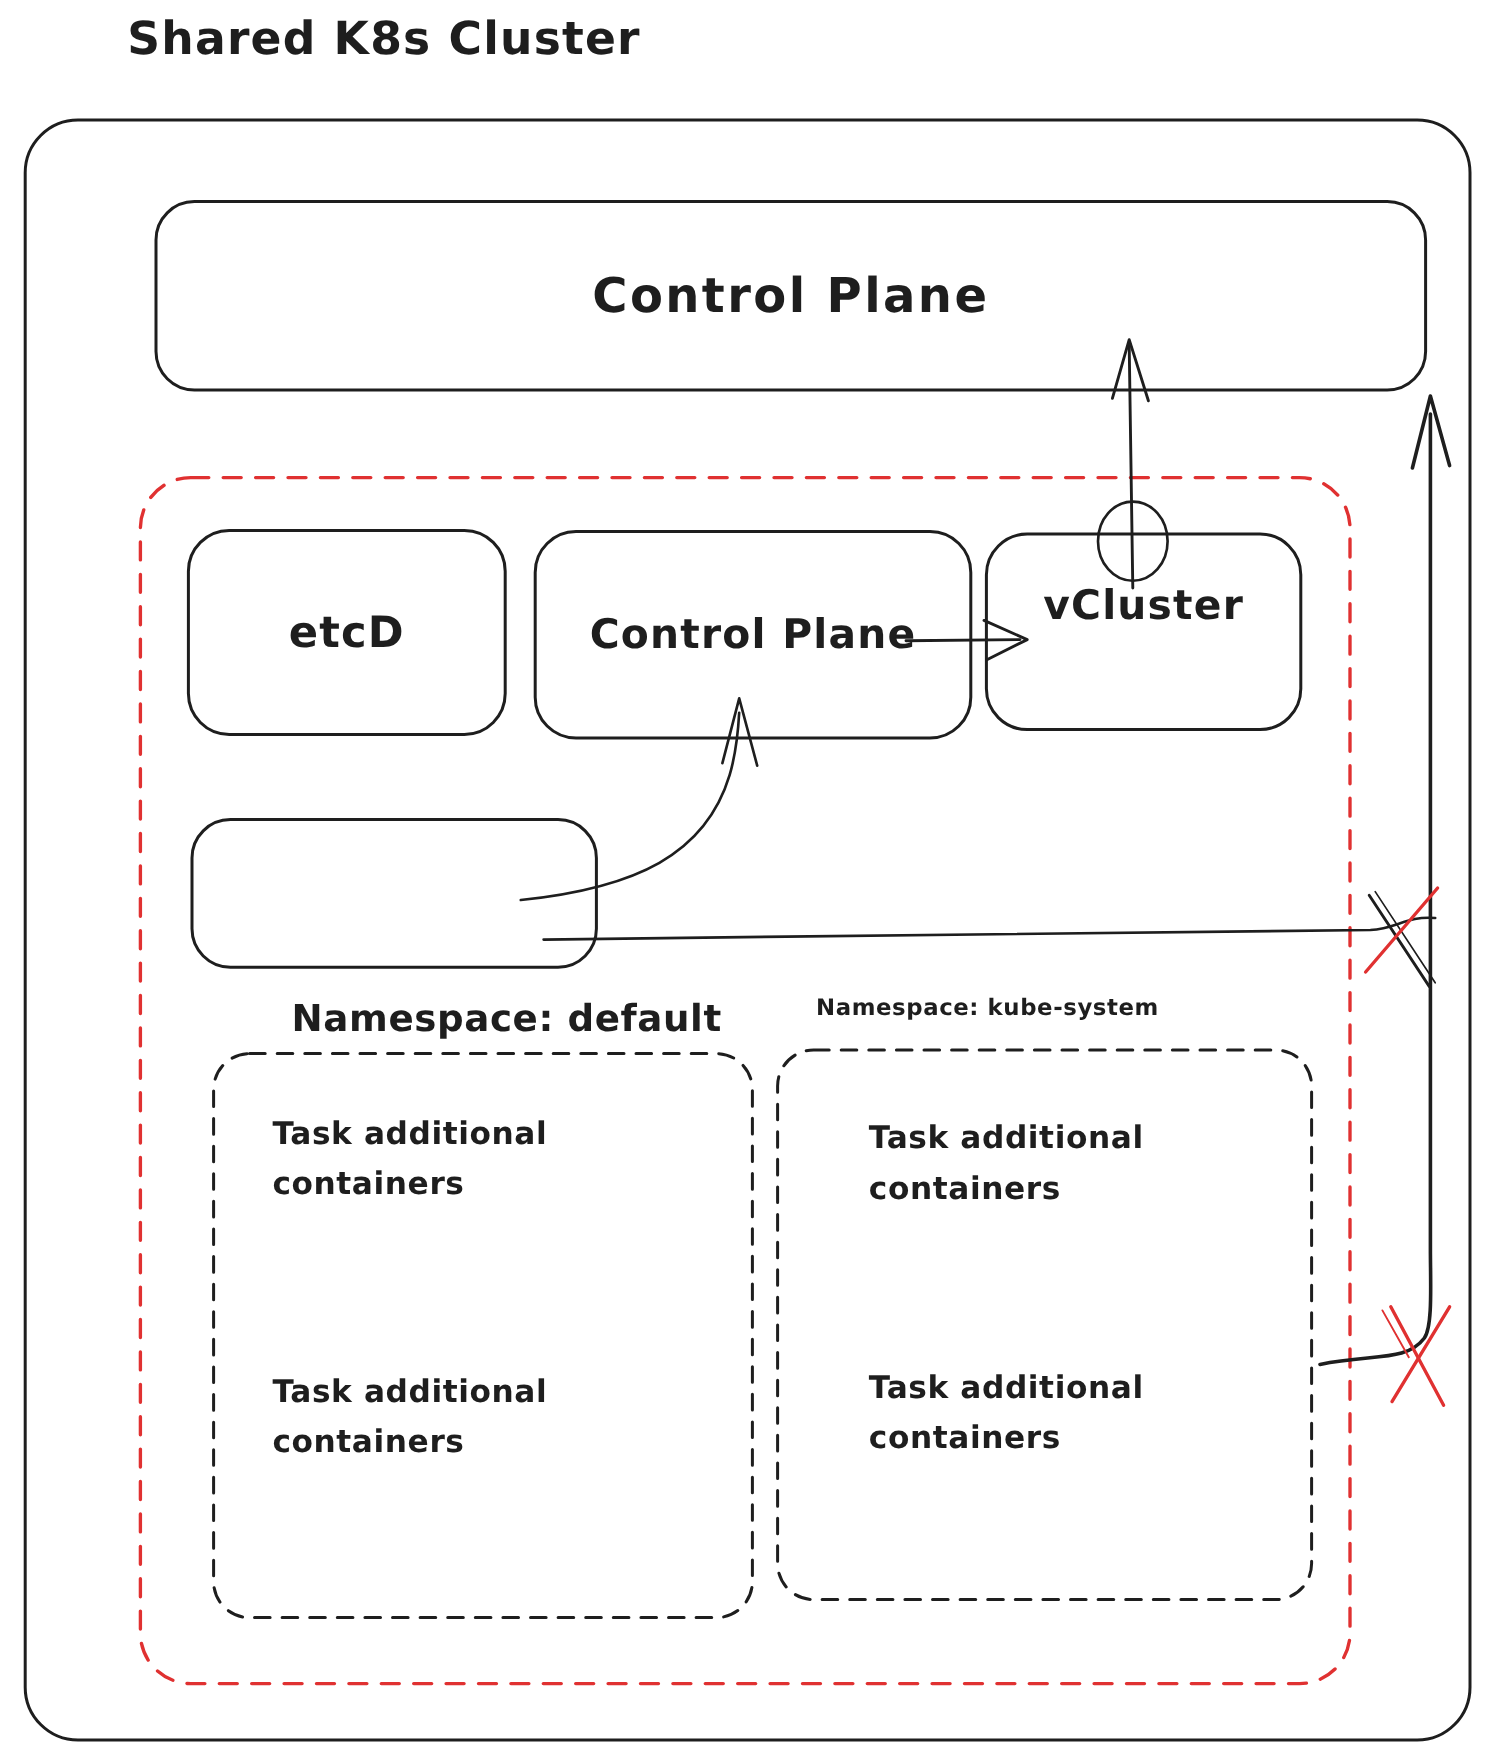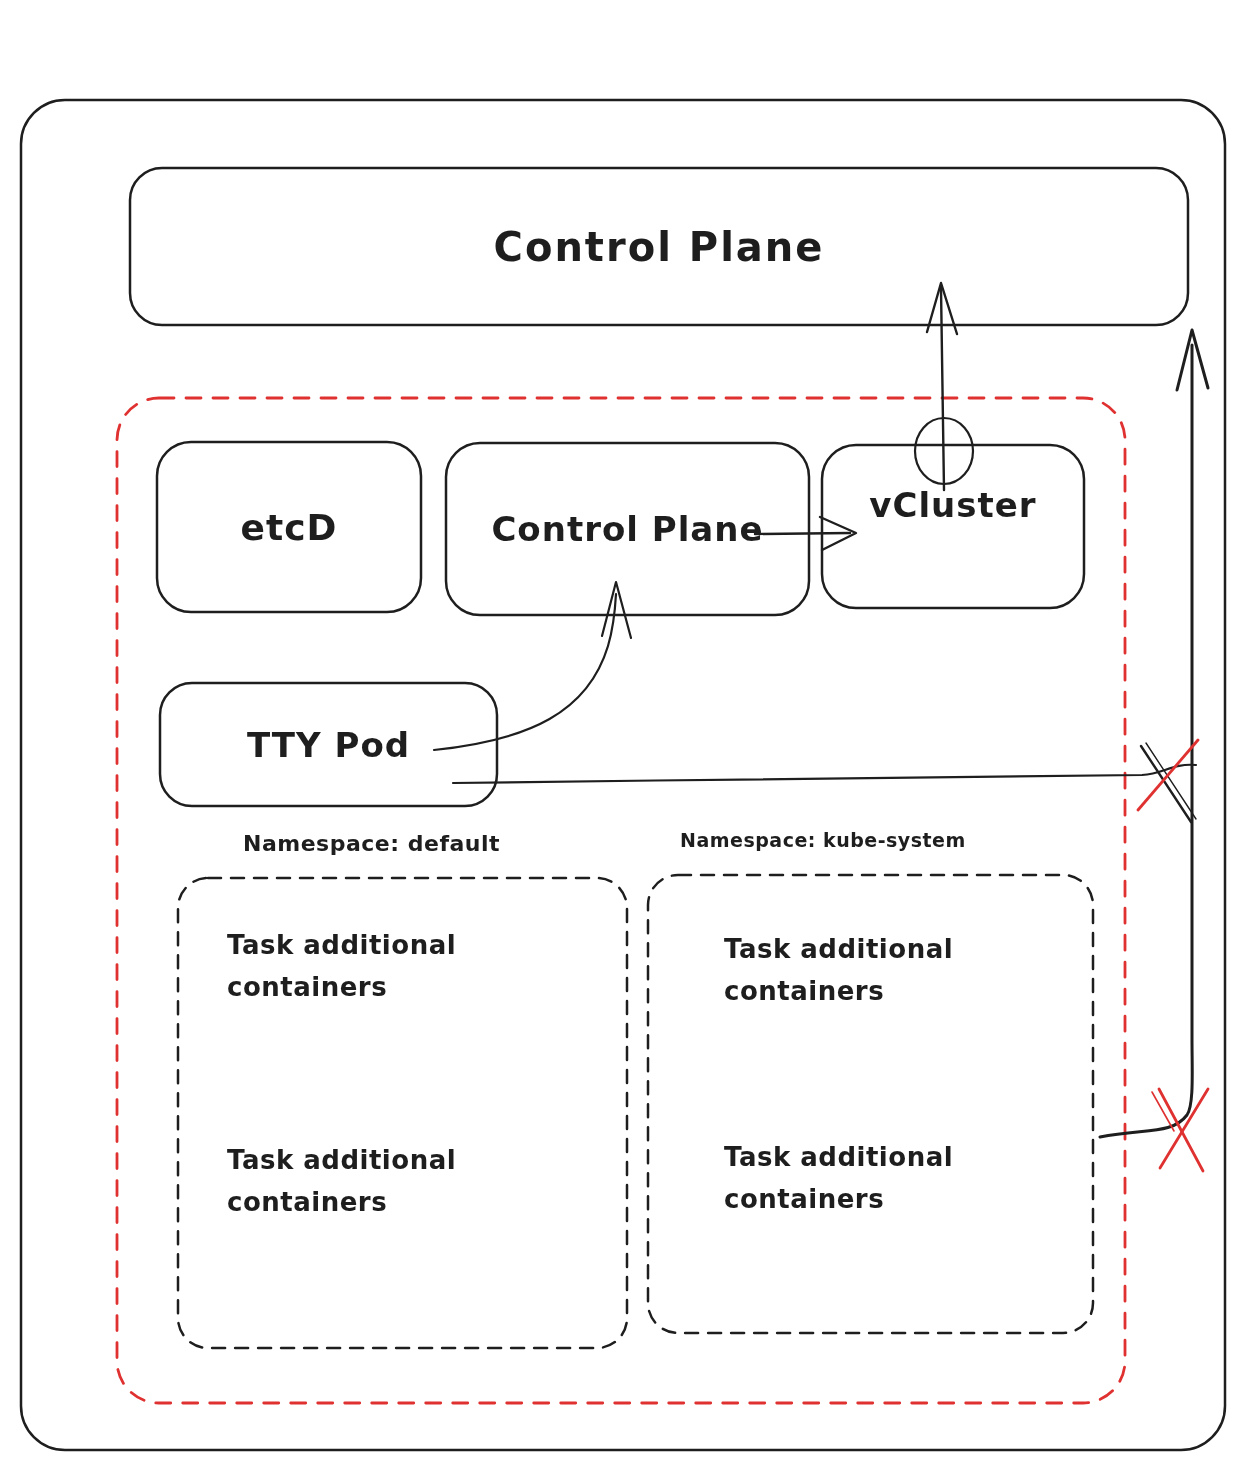--- a/index.html
+++ b/index.html
@@ -89,33 +89,33 @@
       </g>
 
       <g stroke="#e03131">
         <path d="M 1159 1089 L 1203 1171" stroke-width="2.8"></path>
         <path d="M 1160 1168 L 1208 1089" stroke-width="2.8"></path>
         <path d="M 1152 1092 L 1174 1131" stroke-width="1.6"></path>
       </g>
     </g>
   </svg>
 
+  <div class="txt title" style="left:106px; top:10px;">Shared K8s Cluster</div>
 
   <div class="txt center box-label-lg" style="left:130px; top:168px; width:1058px; height:157px;">Control Plane</div>
 
 
   <div class="txt center box-label" style="left:157px; top:442px; width:264px; height:170px; font-size:36px;">etcD</div>
 
   <div class="txt center box-label" style="left:446px; top:443px; width:363px; height:172px;">Control Plane</div>
 
   <div class="txt center box-label" style="left:822px; top:423px; width:262px; height:163px;">vCluster</div>
 
-  <div class="txt center box-label" style="left:160px; top:683px; width:337px; height:123px;">TTY Pod</div>
 
-  <div class="txt ns-label-sm" style="left:243px; top:831px; font-size:22px;">Namespace: default</div>
+  <div class="txt ns-label-sm" style="left:243px; top:831px; font-size:31px;">Namespace: default</div>
 
   <div class="txt ns-label-sm" style="left:680px; top:829px;">Namespace: kube-system</div>
 
   <div class="txt task-text" style="left:227px; top:925px;">Task additional containers</div>
 
   <div class="txt task-text" style="left:227px; top:1140px;">Task additional containers</div>
 
   <div class="txt task-text" style="left:724px; top:929px;">Task additional containers</div>
 
   <div class="txt task-text" style="left:724px; top:1137px;">Task additional containers</div>

